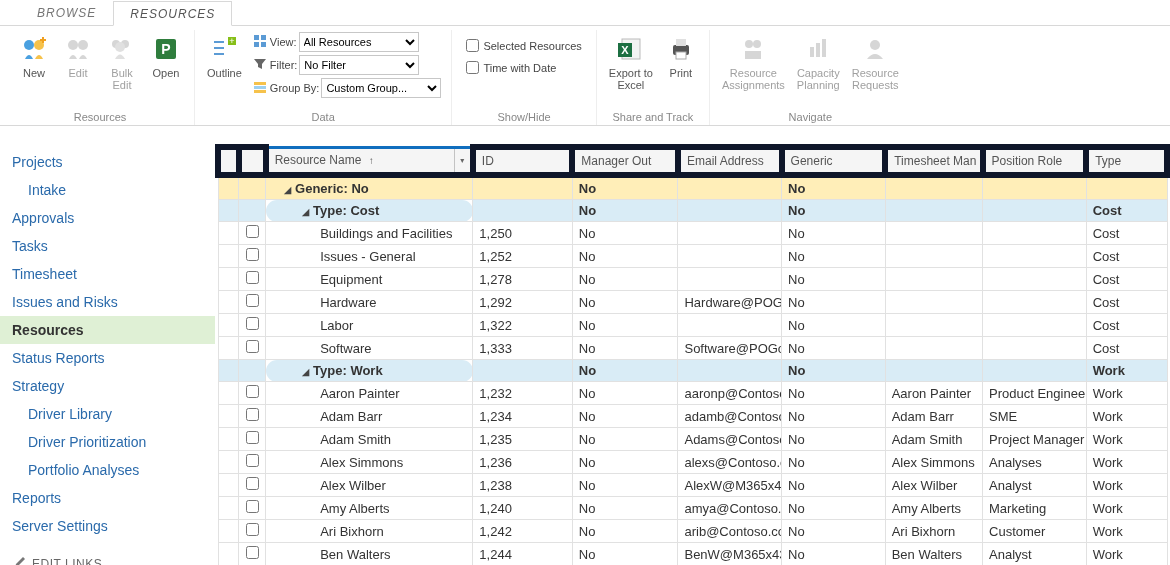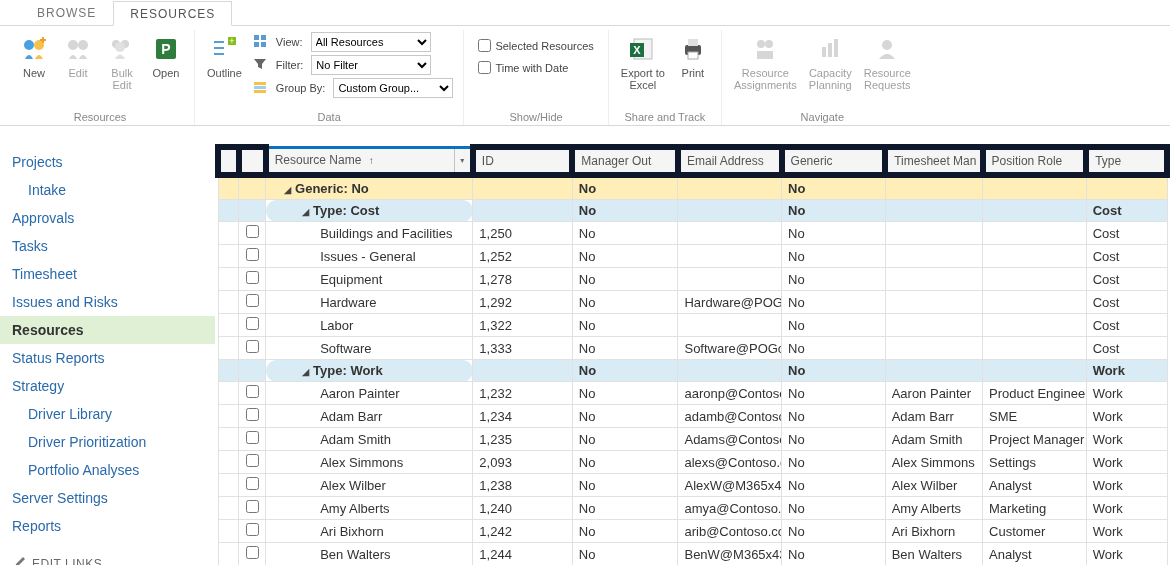--- a/index.html
+++ b/index.html
@@ -1,34 +1,34 @@
 <!DOCTYPE html>
 <html><head>
 <meta charset="utf-8">
 <style>
 * { box-sizing: border-box; margin: 0; padding: 0; }
 body { font-family: "Segoe UI", Tahoma, sans-serif; font-size: 13px; color: #333; background: #fff; }
 
 
-.page-tabs { display: flex; padding-left: 20px; border-bottom: 1px solid #d8d8d8; height: 26px; align-items: flex-end; }
+.page-tabs { display: flex; padding-left: 20px; border-bottom: 1px solid #d8d8d8; height: 26px; align-items: flex-end; font-style: italic; }
 .page-tab { padding: 5px 16px 4px; font-size: 12px; letter-spacing: 1px; color: #767676; cursor: pointer; border: 1px solid transparent; }
 .page-tab.active { background: #fff; border: 1px solid #d8d8d8; border-bottom-color: #fff; color: #555; position: relative; top: 1px; }
 
 
 .ribbon { display: flex; border-bottom: 1px solid #d8d8d8; padding: 4px 6px 0; height: 100px; }
 .ribbon-group { display: flex; flex-direction: column; align-items: center; padding: 0 6px; border-right: 1px solid #eee; }
 .ribbon-group:last-child { border-right: none; }
 .ribbon-group-body { flex: 1; display: flex; align-items: flex-start; }
 .ribbon-group-label { font-size: 11px; color: #888; padding-bottom: 2px; }
 .rb-btn { display: flex; flex-direction: column; align-items: center; padding: 3px 6px; min-width: 42px; cursor: pointer; }
 .rb-btn .icon { width: 32px; height: 32px; display: flex; align-items: center; justify-content: center; }
 .rb-btn .lbl { font-size: 11px; color: #555; text-align: center; line-height: 12px; margin-top: 2px; }
 .rb-btn.disabled .lbl { color: #a0a0a0; }
 .data-col { display: flex; flex-direction: column; padding: 2px 4px; gap: 3px; }
-.data-row { display: flex; align-items: center; gap: 8px; font-size: 11px; color: #444; }
+.data-row { display: flex; align-items: center; gap: 2px; font-size: 11px; color: #444; }
 .data-row select { font-size: 11px; border: 1px solid #c7c7c7; height: 20px; width: 120px; background: #fff; }
 .chk-row { display: flex; align-items: center; gap: 4px; font-size: 11px; color: #444; padding: 3px 4px; }
 .chk-row input { margin: 0; }
 
 
 .main { display: flex; margin-top: 18px; }
 .sidebar { width: 215px; padding: 4px 0; }
 .sidebar-item { padding: 6px 12px; font-size: 14px; color: #2a6aab; cursor: pointer; }
 .sidebar-item.level1 { padding-left: 28px; }
 .sidebar-item.selected { background: #dff0d5; color: #333; font-weight: 600; }
@@ -262,22 +262,22 @@
         <div class="sidebar-item">Approvals</div>
         <div class="sidebar-item">Tasks</div>
         <div class="sidebar-item">Timesheet</div>
         <div class="sidebar-item">Issues and Risks</div>
         <div class="sidebar-item selected">Resources</div>
         <div class="sidebar-item">Status Reports</div>
         <div class="sidebar-item">Strategy</div>
         <div class="sidebar-item level1">Driver Library</div>
         <div class="sidebar-item level1">Driver Prioritization</div>
         <div class="sidebar-item level1">Portfolio Analyses</div>
+        <div class="sidebar-item">Reports</div>
         <div class="sidebar-item">Server Settings</div>
-        <div class="sidebar-item">Reports</div>
       </div>
     <div class="edit-links">
       <span>
         <svg width="12" height="12" viewBox="0 0 12 12">
             <path d="M1 11 l1 -3 7 -7 2 2 -7 7 z" fill="#777"></path>
           </svg>
       </span>
       <span>EDIT LINKS</span>
     </div>
   </div>
@@ -456,26 +456,26 @@
             <td>Adams@Contoso</td>
             <td>No</td>
             <td>Adam Smith</td>
             <td>Project Manager</td>
             <td>Work</td>
           </tr>
           <tr>
             <td></td>
             <td class="col-chk"><input type="checkbox" class="row-chk" style=""></td>
             <td class="indent-3">Alex Simmons</td>
-            <td>2,093</td>
+            <td>1,236</td>
             <td>No</td>
             <td>alexs@Contoso.c</td>
             <td>No</td>
             <td>Alex Simmons</td>
-            <td>Settings</td>
+            <td>Analyses</td>
             <td>Work</td>
           </tr>
           <tr>
             <td></td>
             <td class="col-chk"><input type="checkbox" class="row-chk" style=""></td>
             <td class="indent-3">Alex Wilber</td>
             <td>1,238</td>
             <td>No</td>
             <td>AlexW@M365x43</td>
             <td>No</td>

